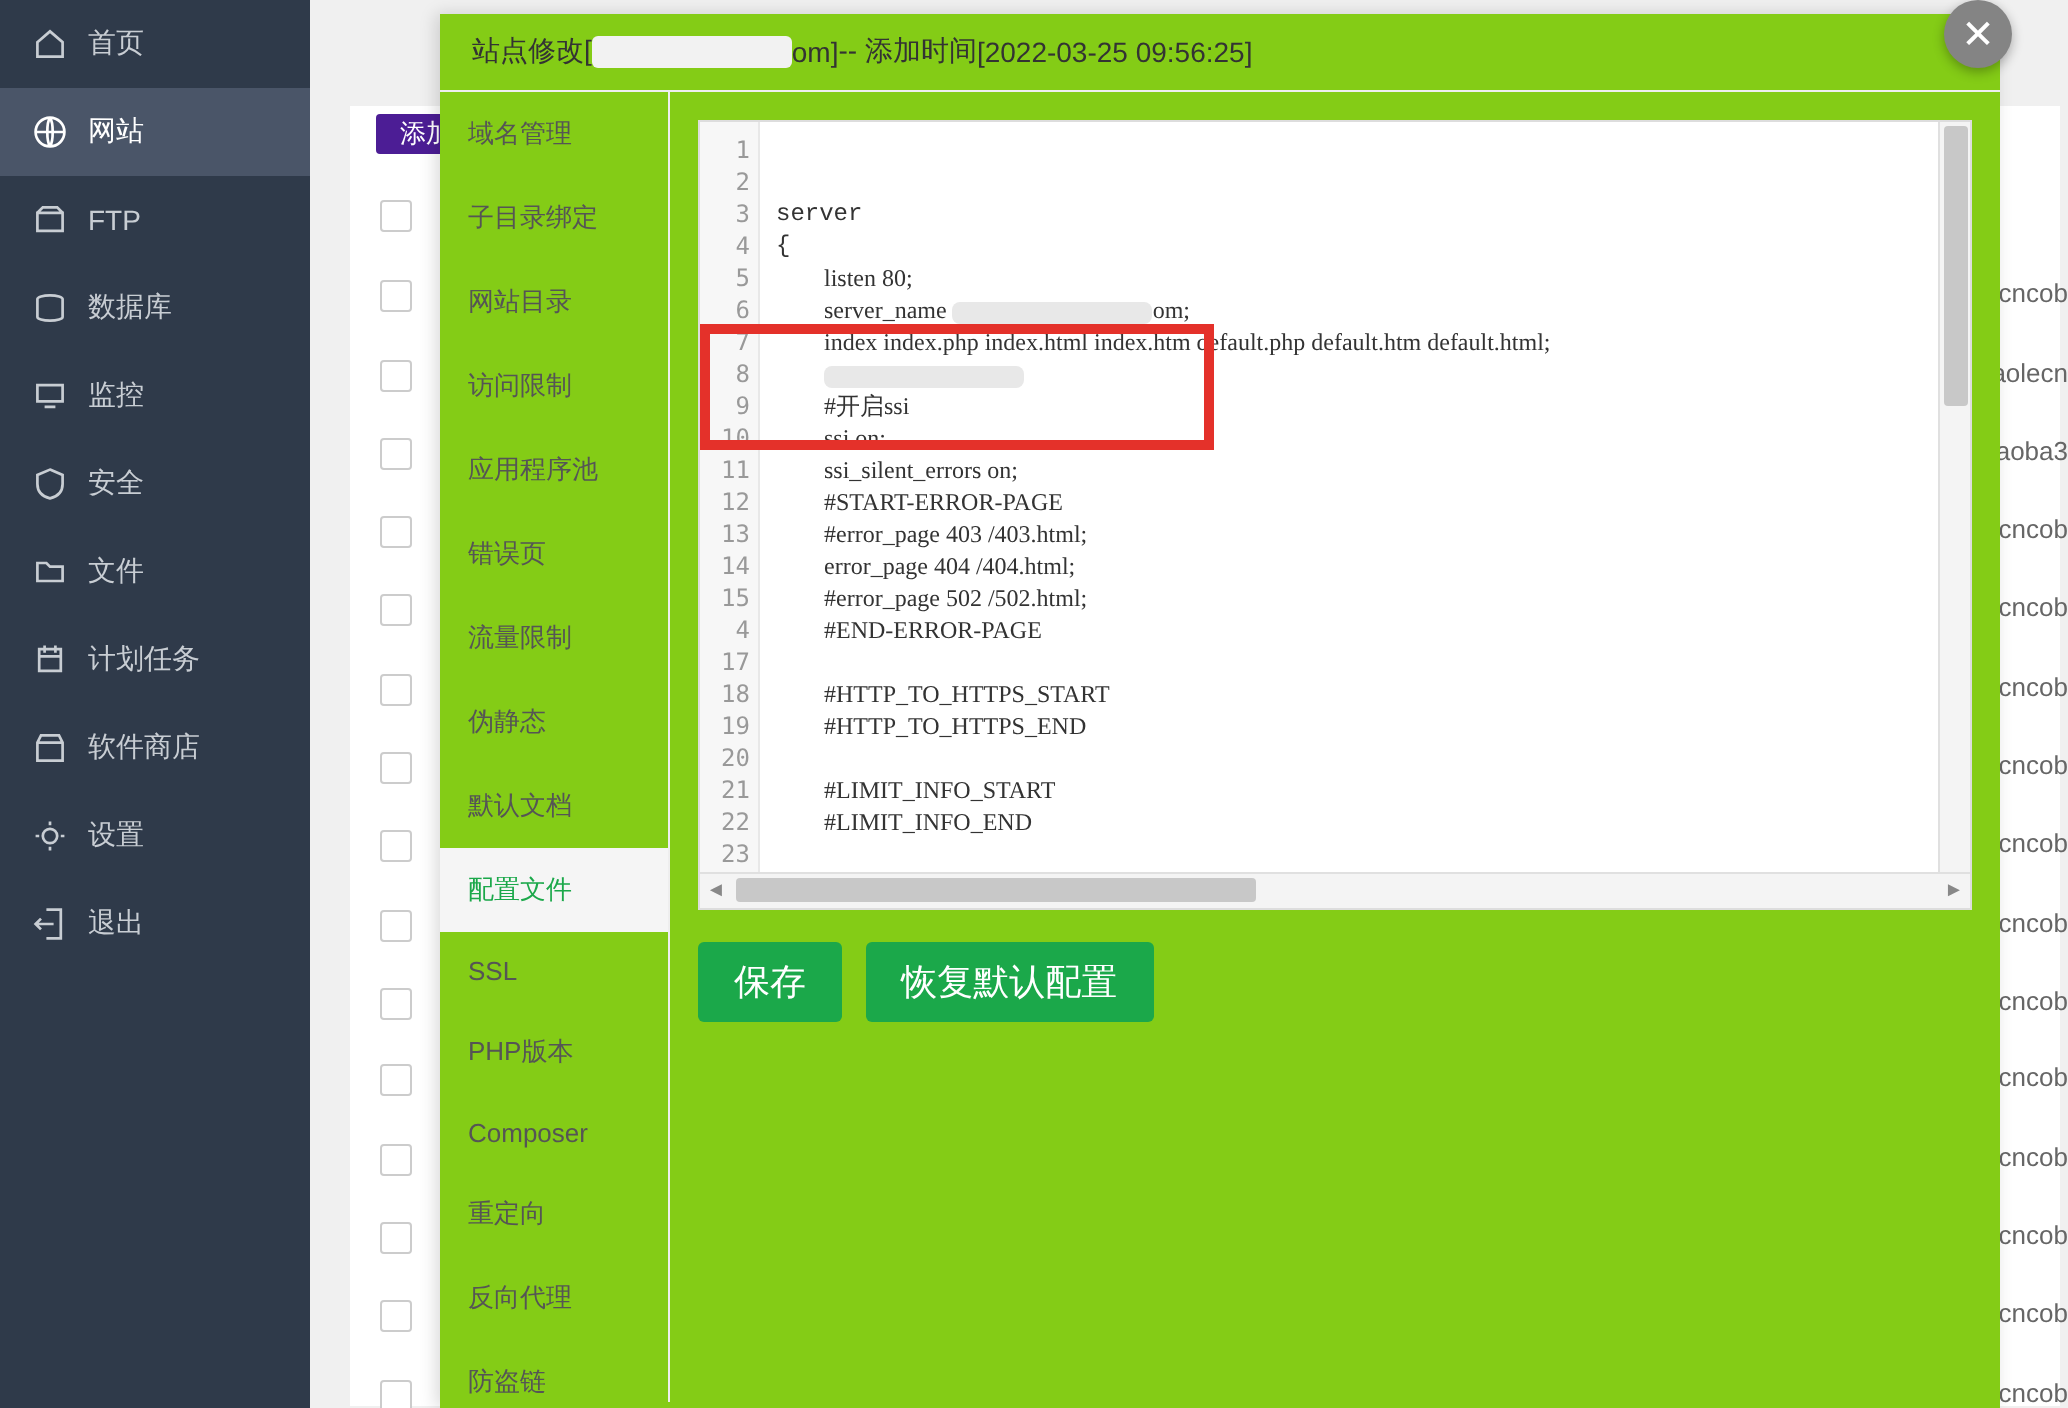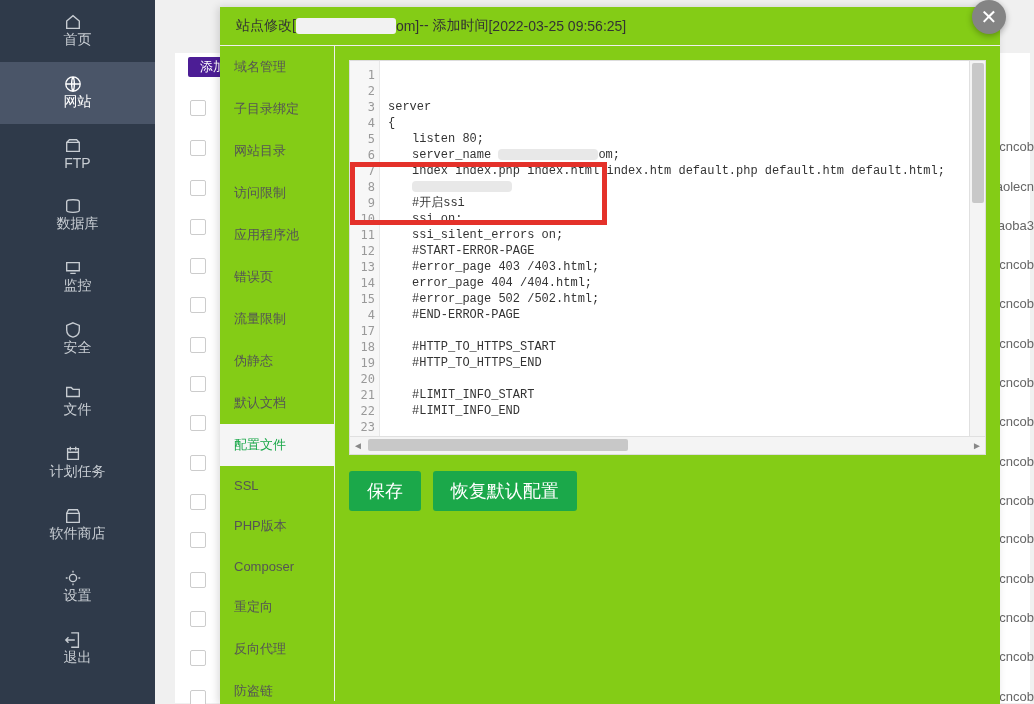--- a/index.html
+++ b/index.html
@@ -23,21 +23,20 @@
       background: #2f3a4a;
       color: #adb5bd;
     }
     .sidebar-item {
       display: flex;
       align-items: center;
       padding: 13px 16px;
       cursor: pointer;
       font-size: 14px;
       color: #c8cdd3;
-      flex-direction: column;
     }
     .sidebar-item.active {
       background: #4a5568;
       color: #fff;
     }
     .sidebar-icon {
       width: 18px;
       height: 18px;
       margin-right: 10px;
       display: inline-flex;
@@ -168,21 +167,21 @@
       padding: 6px 8px;
       font-family: Consolas, "Courier New", monospace;
       font-size: 12px;
       color: #333;
       line-height: 16px;
       white-space: pre;
       overflow: auto;
       position: relative;
     }
     .code-line { height: 16px; }
-    .indent1 { padding-left: 24px; }
+    .indent1 { padding-left: 24px; font-family: Liberation Serif, serif; }
     
     .highlight-box {
       position: absolute;
       left: 0px;
       top: 101px;
       width: 257px;
       height: 63px;
       border: 5px solid #e4312a;
       pointer-events: none;
       box-sizing: border-box;

